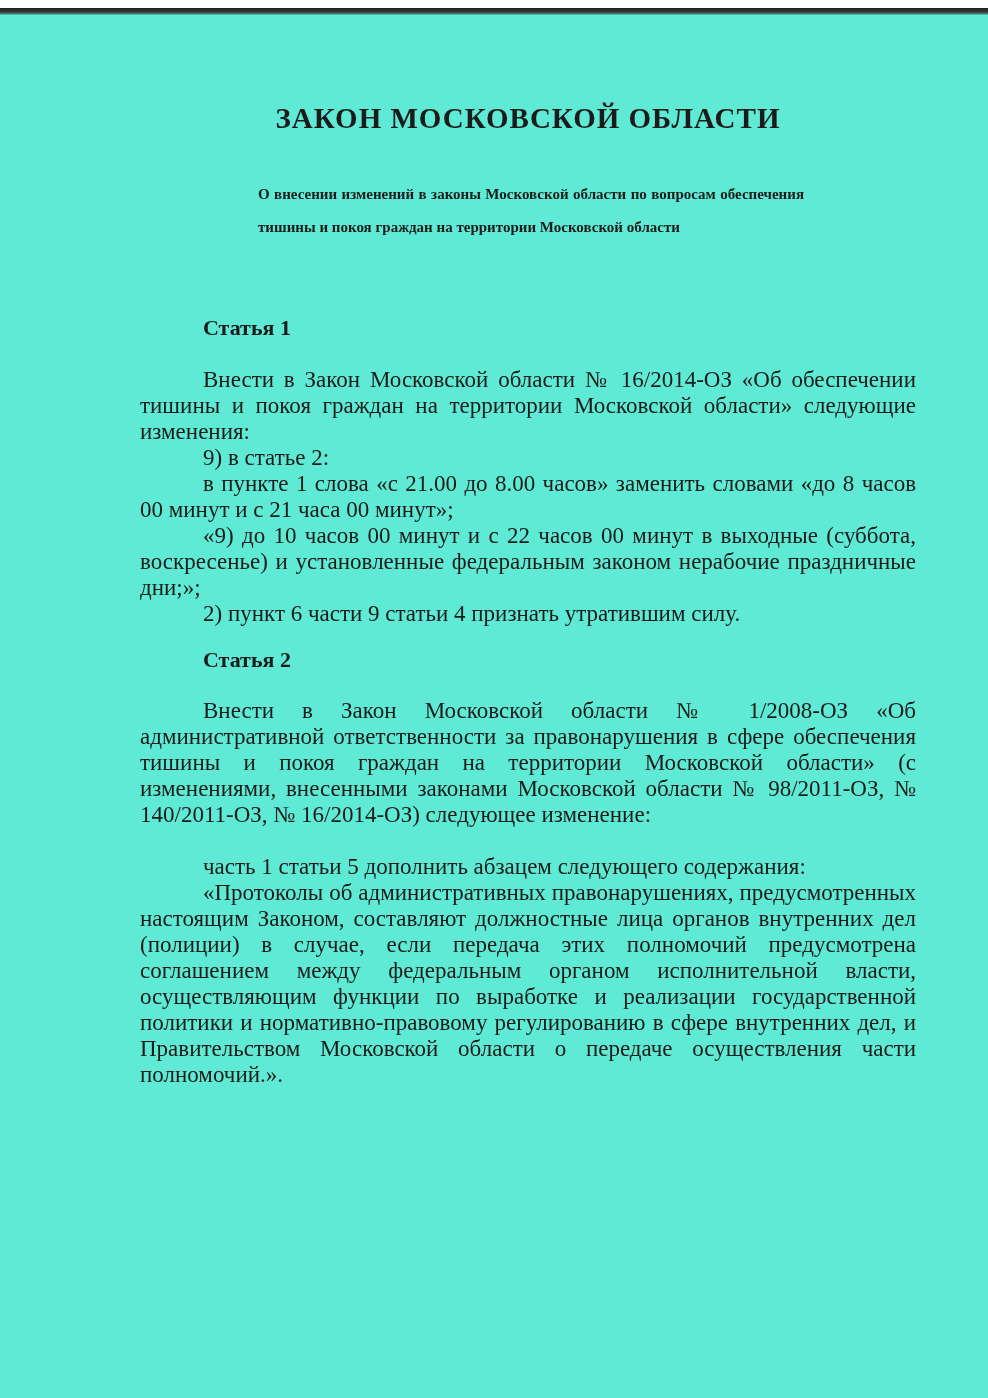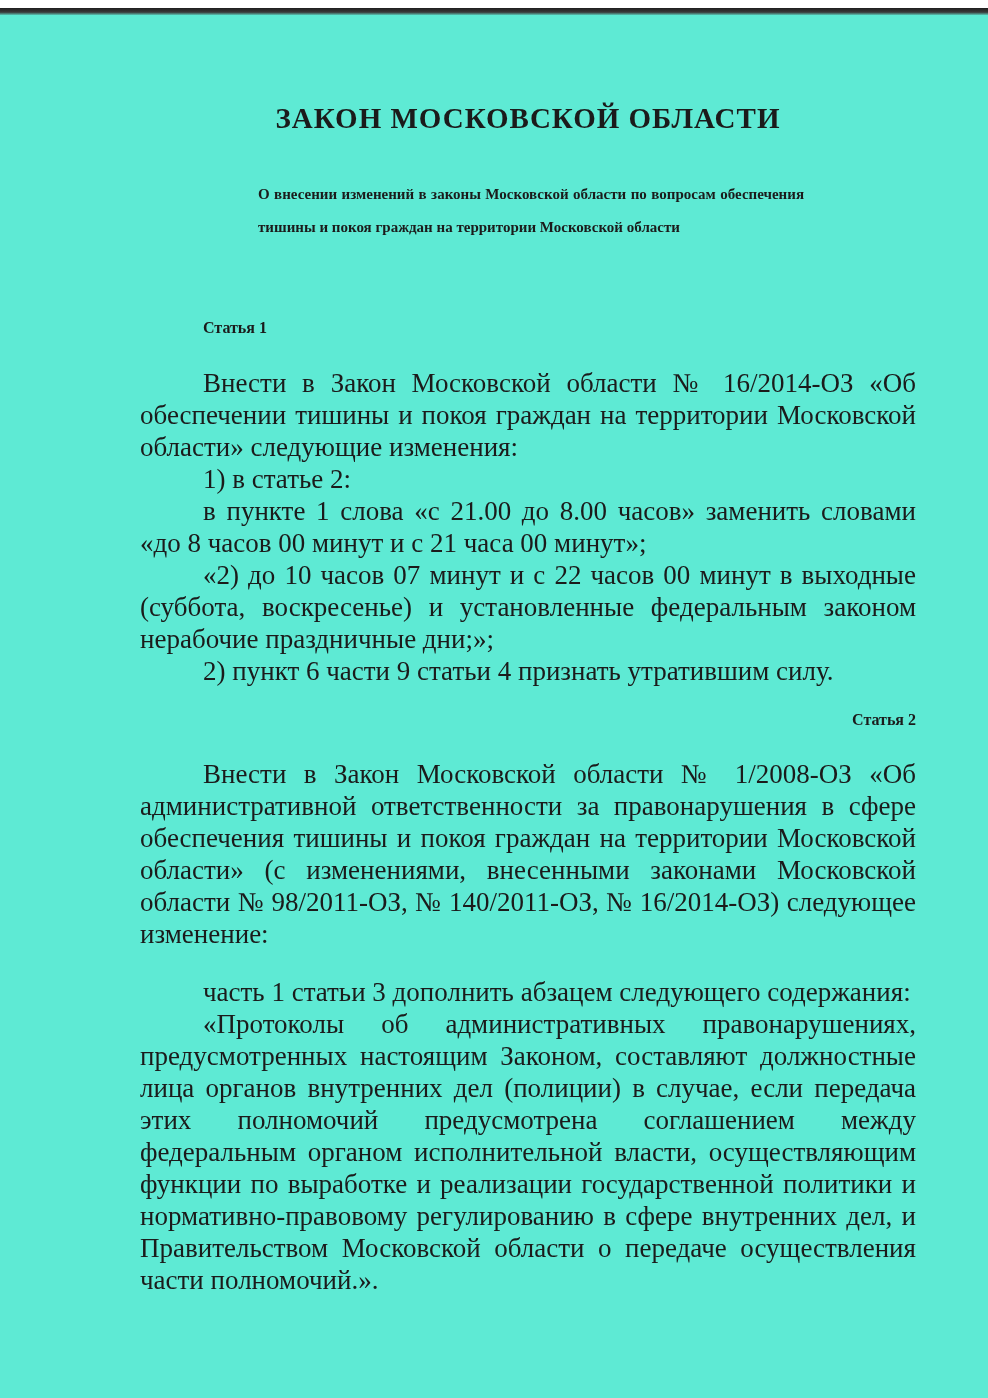--- a/index.html
+++ b/index.html
@@ -51,33 +51,32 @@
   .doc-subtitle {
     margin: 42px 0 0 118px;
     width: 546px;
     font-size: 15px;
     line-height: 33px;
     font-weight: bold;
     text-align: justify;
   }
   .article-heading {
     margin: 70px 0 0 0;
-    font-size: 16px;
+    font-size: 22px;
     line-height: 27.5px;
     font-weight: bold;
     text-indent: 63px;
   }
   .article-heading.second {
     margin-top: 19px;
-    text-align: right;
   }
   .para {
     margin: 0;
-    font-size: 27px;
-    line-height: 32px;
+    font-size: 23px;
+    line-height: 26px;
     text-align: justify;
     text-indent: 63px;
   }
   .para.first-after-heading {
     margin-top: 25px;
   }
   .para.gap-before {
     margin-top: 26px;
   }
 </style>
@@ -87,25 +86,25 @@
 <div class="page">
   <div class="scan-edge scan-edge-top"></div>
 
   <div class="content">
     <h1 class="doc-title">ЗАКОН МОСКОВСКОЙ ОБЛАСТИ</h1>
 
     <p class="doc-subtitle">О внесении изменений в законы Московской области по вопросам обеспечения тишины и покоя граждан на территории Московской области</p>
 
     <h2 class="article-heading">Статья 1</h2>
     <p class="para first-after-heading">Внести в Закон Московской области № 16/2014-ОЗ «Об обеспечении тишины и покоя граждан на территории Московской области» следующие изменения:</p>
-    <p class="para">1) в статье 2:</p>
+    <p class="para">9) в статье 2:</p>
     <p class="para">в пункте 1 слова «с 21.00 до 8.00 часов» заменить словами «до 8 часов 00 минут и с 21 часа 00 минут»;</p>
-    <p class="para">«2) до 10 часов 07 минут и с 22 часов 00 минут в выходные (суббота, воскресенье) и установленные федеральным законом нерабочие праздничные дни;»;</p>
+    <p class="para">«9) до 10 часов 00 минут и с 22 часов 00 минут в выходные (суббота, воскресенье) и установленные федеральным законом нерабочие праздничные дни;»;</p>
     <p class="para">2) пункт 6 части 9 статьи 4 признать утратившим силу.</p>
 
     <h2 class="article-heading second">Статья 2</h2>
     <p class="para first-after-heading">Внести в Закон Московской области № 1/2008-ОЗ «Об административной ответственности за правонарушения в сфере обеспечения тишины и покоя граждан на территории Московской области» (с изменениями, внесенными законами Московской области № 98/2011-ОЗ, № 140/2011-ОЗ, № 16/2014-ОЗ) следующее изменение:</p>
-    <p class="para gap-before">часть 1 статьи 3 дополнить абзацем следующего содержания:</p>
+    <p class="para gap-before">часть 1 статьи 5 дополнить абзацем следующего содержания:</p>
     <p class="para">«Протоколы об административных правонарушениях, предусмотренных настоящим Законом, составляют должностные лица органов внутренних дел (полиции) в случае, если передача этих полномочий предусмотрена соглашением между федеральным органом исполнительной власти, осуществляющим функции по выработке и реализации государственной политики и нормативно-правовому регулированию в сфере внутренних дел, и Правительством Московской области о передаче осуществления части полномочий.».</p>
   </div>
 
   <div class="scan-edge scan-edge-bottom"></div>
 </div>
 
 </body></html>

